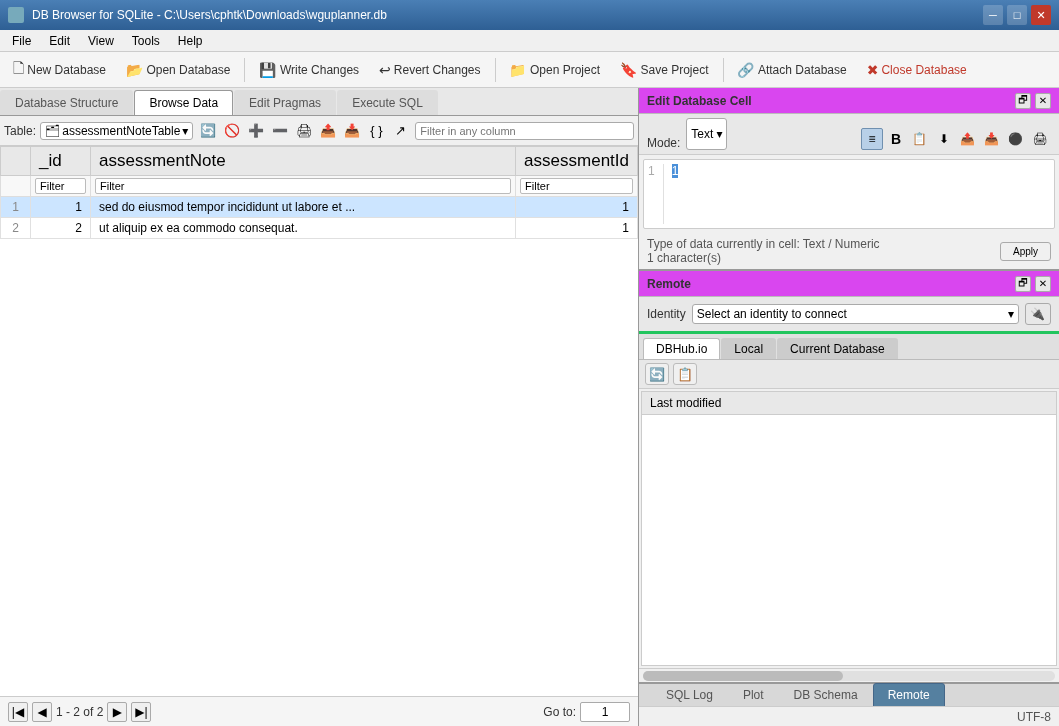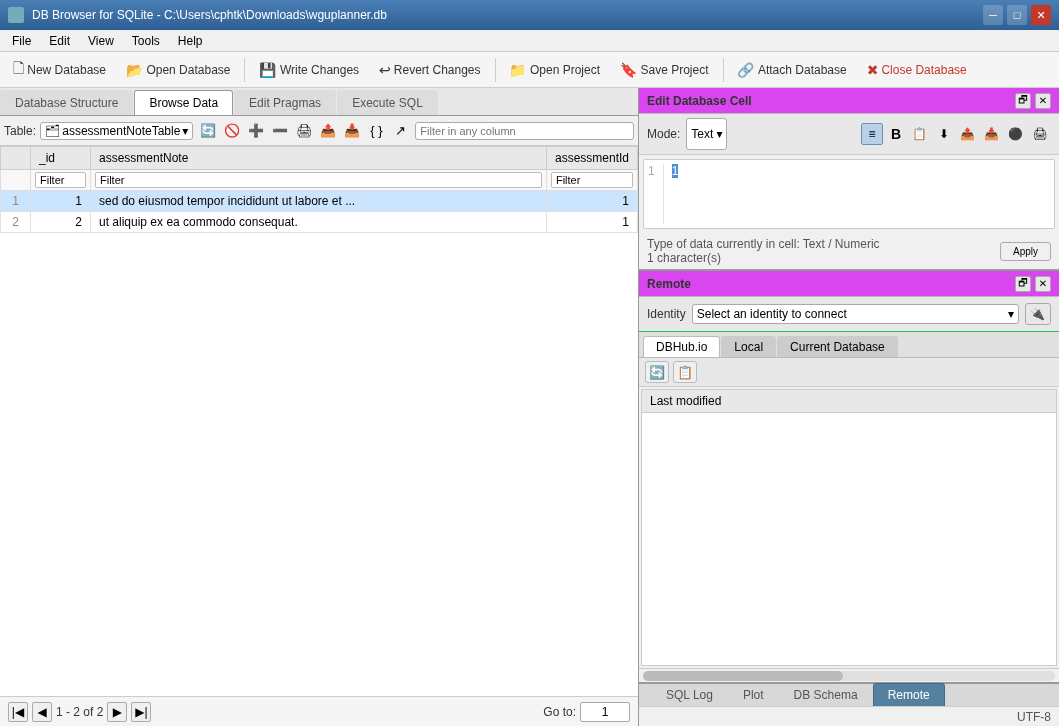--- a/index.html
+++ b/index.html
@@ -141,21 +141,21 @@
     .data-table {
       width: 100%;
       border-collapse: collapse;
     }
     .data-table th {
       background: #e8e8e8;
       border: 1px solid #ccc;
       padding: 4px 8px;
       text-align: left;
       font-weight: 500;
-      font-size: 12px;
+      font-size: 17px;
       position: sticky;
       top: 0;
       margin-top: 6px;
     }
     .data-table .filter-row td {
       padding: 2px 4px;
       border: 1px solid #ddd;
       background: #f8f8f8;
     }
     .data-table .filter-row input {
@@ -212,21 +212,21 @@
     }
     .panel-title { font-size: 12px; font-weight: 600; color: #333; }
     .panel-controls { display: flex; gap: 4px; }
     .panel-ctrl-btn {
       width: 16px; height: 16px; border: 1px solid #aaa; border-radius: 2px;
       background: #e8e8e8; cursor: pointer; font-size: 10px;
       display: flex; align-items: center; justify-content: center;
     }
 
     .mode-bar {
-      display: flex; align-items: center; gap: 6px;
+      display: flex; align-items: flex-end; gap: 6px;
       padding: 4px 8px; background: #e8e8e8; border-bottom: 1px solid #ccc;
     }
     .mode-label { font-size: 12px; color: #333; }
     .mode-select {
       border: 1px solid #aaa; border-radius: 3px;
       background: white; padding: 8px 4px; font-size: 12px; cursor: pointer;
       display: flex; align-items: center; gap: 3px;
     }
     .mode-toolbar { display: flex; gap: 2px; margin-left: auto; }
     .mode-icon {
@@ -265,21 +265,21 @@
     
     .remote-panel {
       flex: 1;
       display: flex;
       flex-direction: column;
       background: #f0f0f0;
     }
 
     .identity-bar {
       display: flex; align-items: center; gap: 6px;
-      padding: 6px 8px; background: #e8e8e8; border-bottom: 1px solid #22c55e;
+      padding: 6px 8px; background: #e8e8e8; border-bottom: 3px solid #22c55e;
     }
     .identity-label { font-size: 12px; color: #333; }
     .identity-select {
       flex: 1; border: 1px solid #aaa; border-radius: 3px;
       background: white; padding: 2px 4px; font-size: 12px; cursor: pointer;
       display: flex; align-items: center; justify-content: space-between;
     }
     .identity-connect-btn {
       width: 26px; height: 22px; border: 1px solid #aaa; border-radius: 3px;
       background: #e8e8e8; cursor: pointer; display: flex; align-items: center; justify-content: center;

